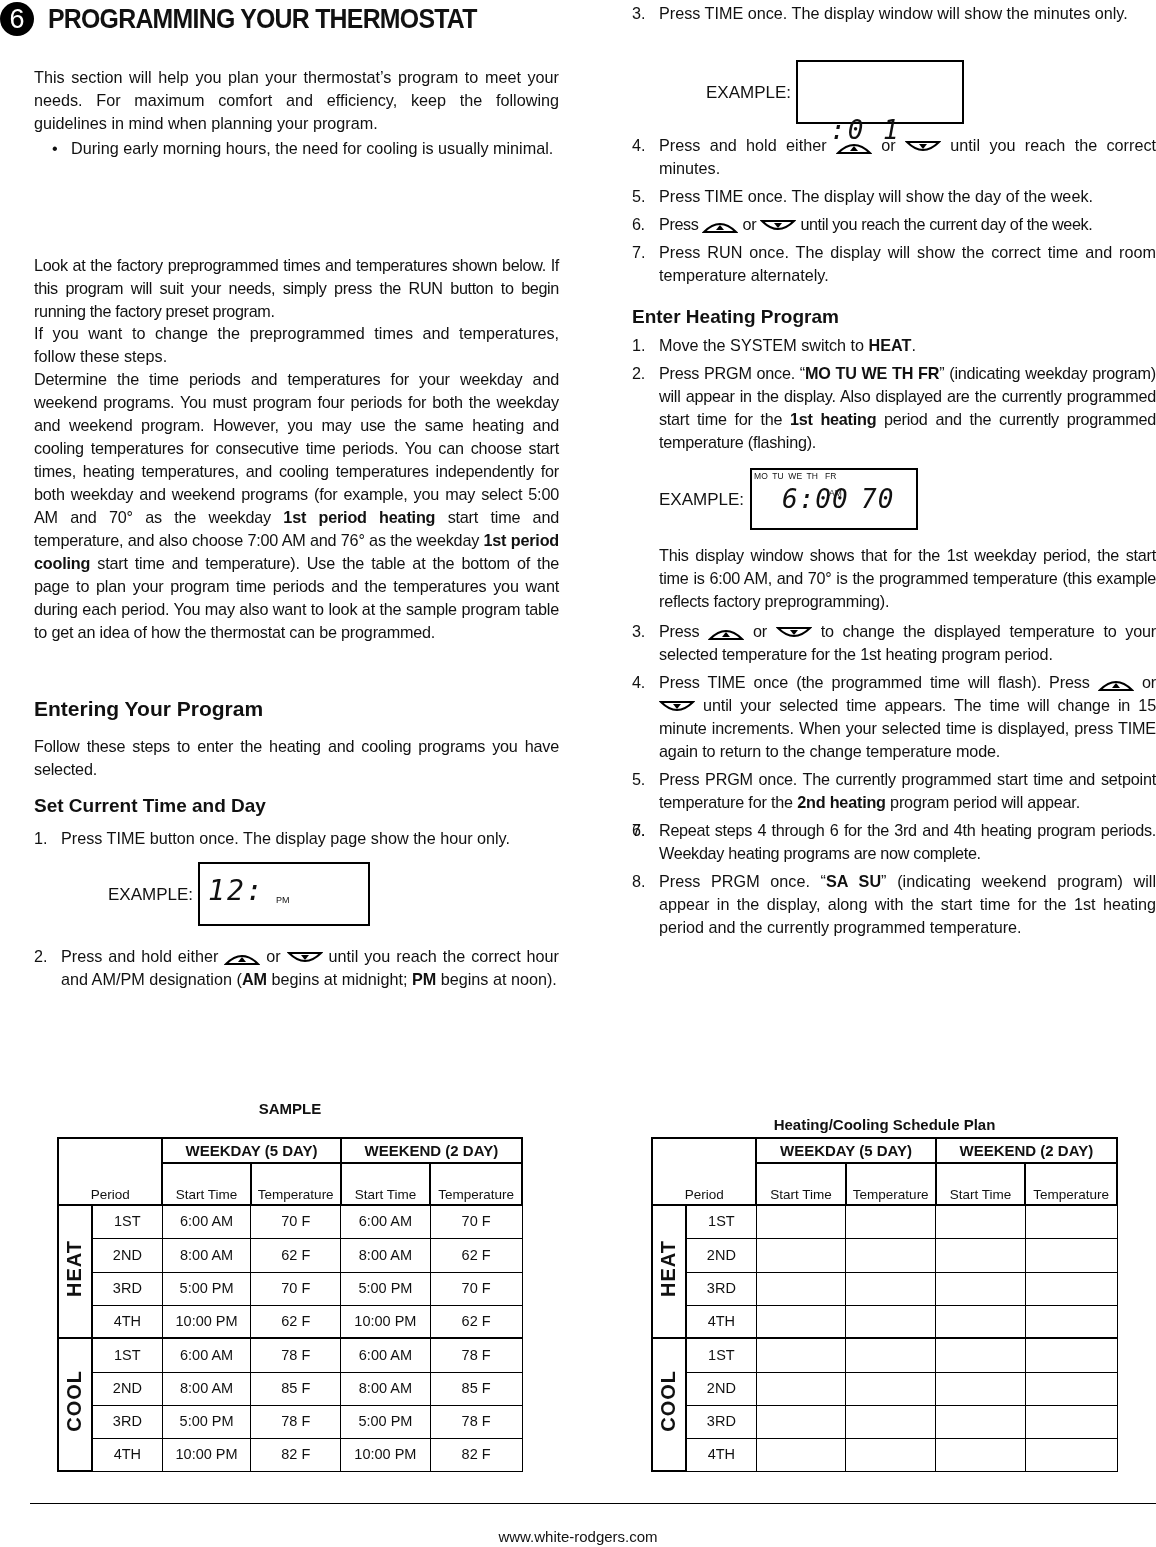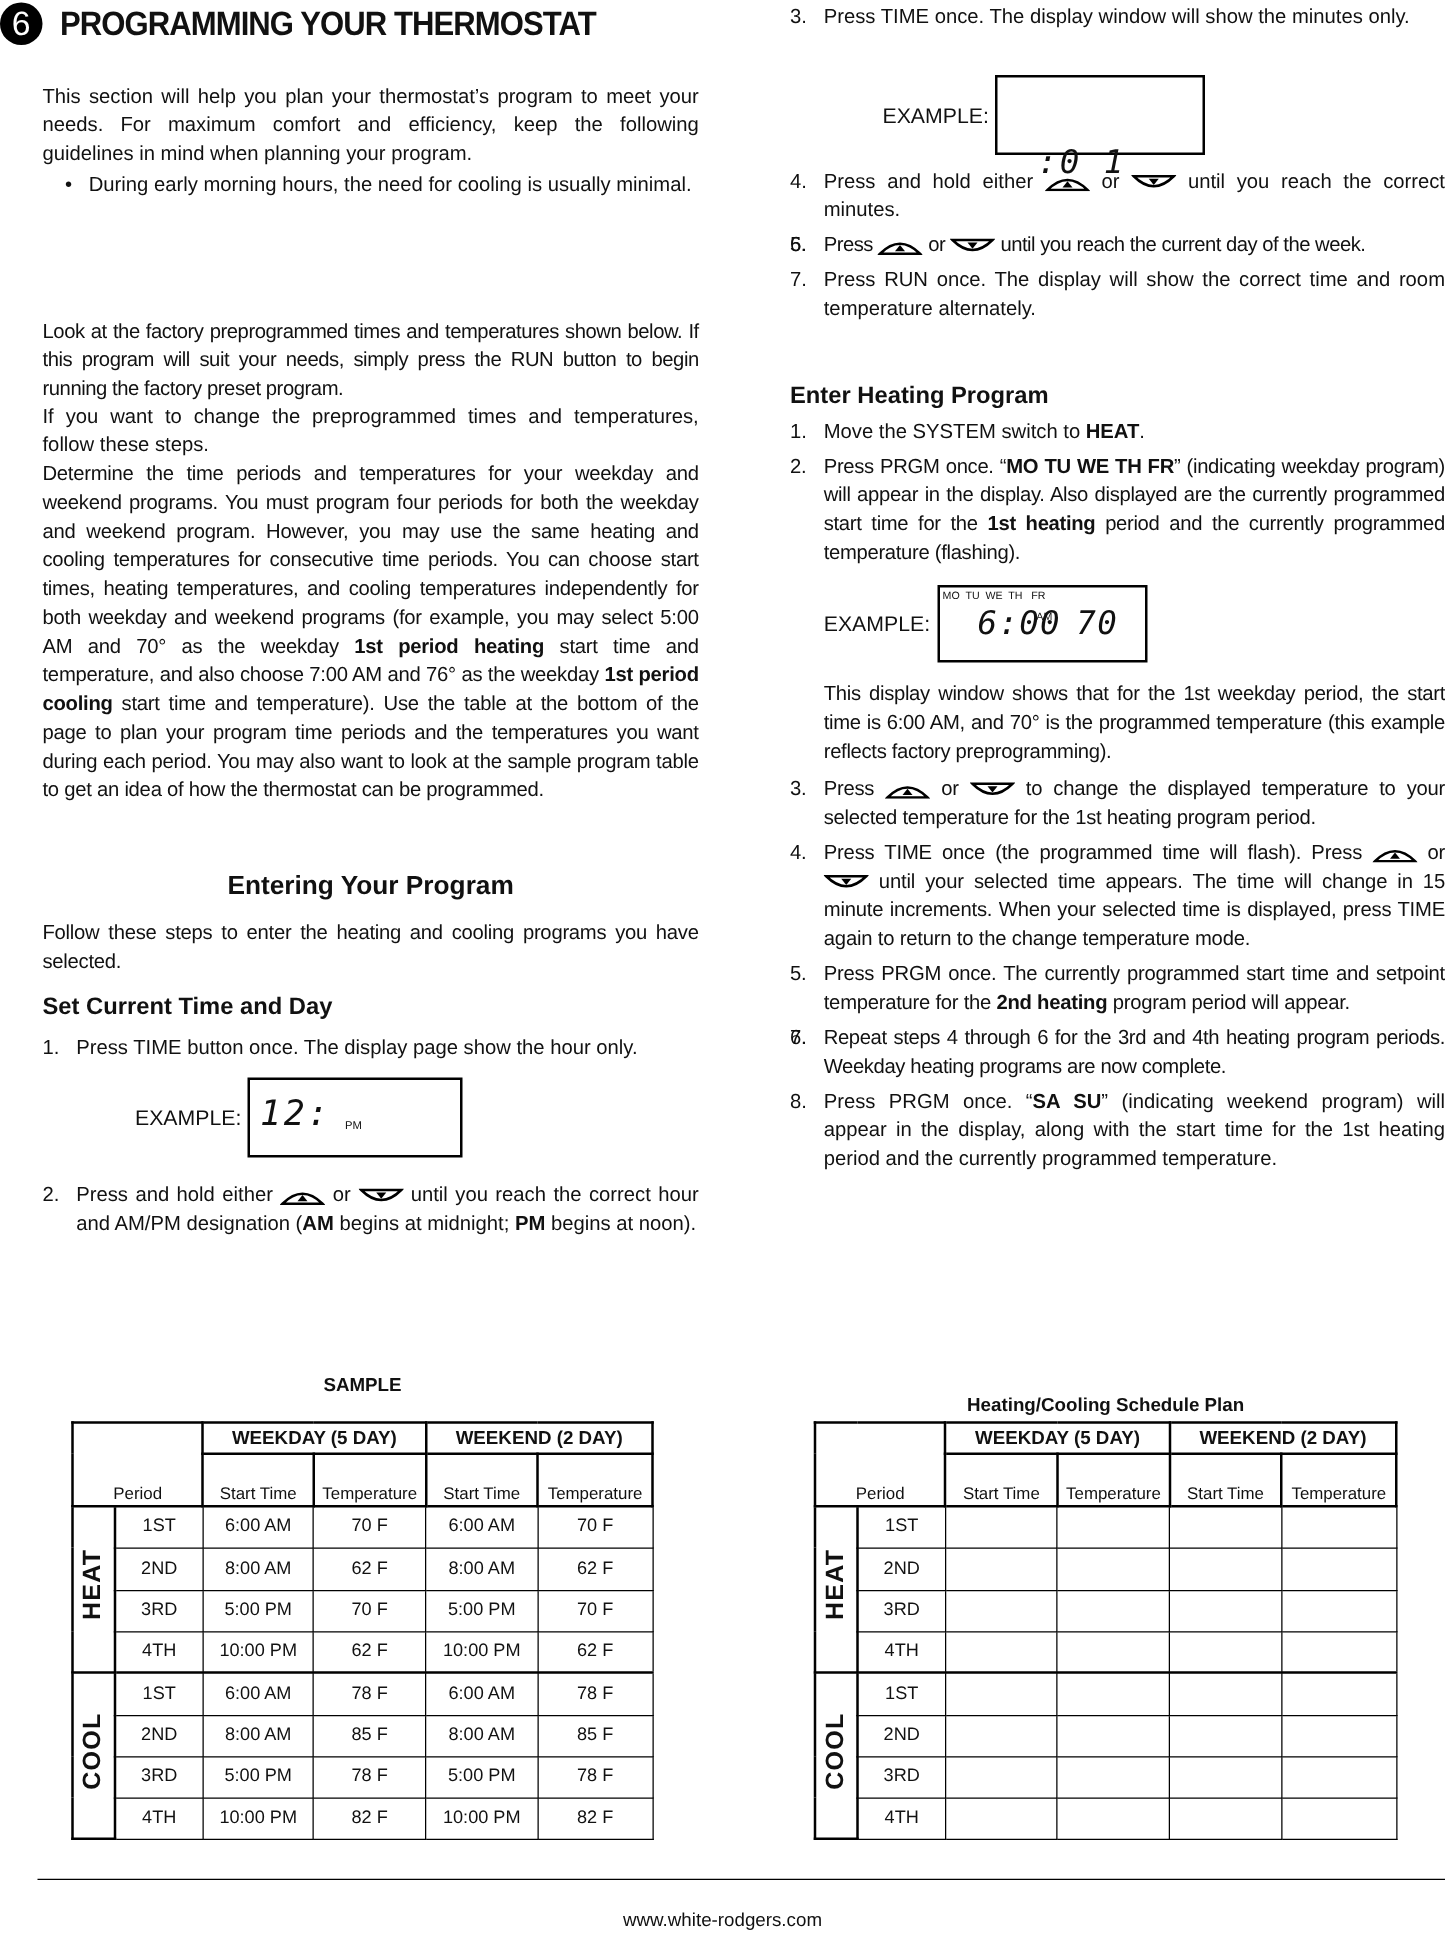--- a/index.html
+++ b/index.html
@@ -8,21 +8,21 @@
   .col { position: absolute; top: 0; }
   .left { left: 34px; width: 525px; }
   .right { left: 632px; width: 524px; }
   p.j { text-align: justify; }
   .title-row { position: absolute; left: 0; top: 2px; display: flex; align-items: center; }
   .badge { width: 34px; height: 34px; border-radius: 50%; background: #000; color: #fff; font-size: 27px; line-height: 34px; text-align: center; font-weight: normal; }
   .page-title { font-size: 27px; font-weight: bold; letter-spacing: -0.8px; margin-left: 14px; transform: scaleX(0.92); transform-origin: left center; white-space: nowrap; }
   ul.bullets { list-style: none; margin-left: 18px; }
   ul.bullets li { position: relative; padding-left: 19px; text-align: justify; margin-top: 3px; }
   ul.bullets li::before { content: "•"; position: absolute; left: 0; top: 0; }
-  h2.center { font-size: 21px; font-weight: bold; text-align: center; margin: 0; }
+  h2.center { font-size: 21px; font-weight: bold; margin: 0; }
   h3 { font-size: 19px; font-weight: bold; }
   ol.steps { list-style: none; }
   ol.steps li { position: relative; padding-left: 27px; text-align: justify; margin-top: 5px; }
   ol.steps li .num { position: absolute; left: 0; top: 0; }
   .example { display: flex; align-items: center; }
   .example .lbl { font-size: 17px; }
   .lcd { border: 2px solid #000; position: relative; background: #fff; }
   .seg { font-family: "DejaVu Sans Mono", monospace; font-style: italic; font-weight: 300; letter-spacing: 2px; }
   .icon-btn { display: inline-block; vertical-align: middle; width: 36px; height: 14px; position: relative; }
   .icon-btn svg { position: absolute; left: 0; top: 0; }
@@ -103,21 +103,21 @@
       <span class="seg" style="position:absolute; left:32px; top:14px; font-size:26px; line-height:28px;margin-top:40px;">:0 1</span>
     </div>
   </div>
 
   <ol class="steps" style="position:absolute; top:134px; width:524px;">
     <li style="margin-top:0;"><span class="num">4.</span><span>Press and hold either </span><span class="icon-btn"><svg width="36" height="14">
             <use href="#up-btn"></use>
           </svg></span><span> or </span><span class="icon-btn"><svg width="36" height="14">
             <use href="#down-btn"></use>
           </svg></span><span> until you reach the correct minutes.</span></li>
-    <li><span class="num">5.</span></li>
+    <li><span class="num">5.</span><span>Press TIME once. The display will show the day of the week.</span></li>
     <li style="letter-spacing:-0.4px;"><span class="num">6.</span><span>Press </span><span class="icon-btn"><svg width="36" height="14">
             <use href="#up-btn"></use>
           </svg></span><span> or </span><span class="icon-btn"><svg width="36" height="14">
             <use href="#down-btn"></use>
           </svg></span><span> until you reach the current day of the week.</span></li>
     <li><span class="num">7.</span><span>Press  RUN once. The display will show the correct time and room temperature alternately.</span></li>
   </ol>
 
   <h3 style="position:absolute; top:305px;">Enter Heating Program</h3>
 

